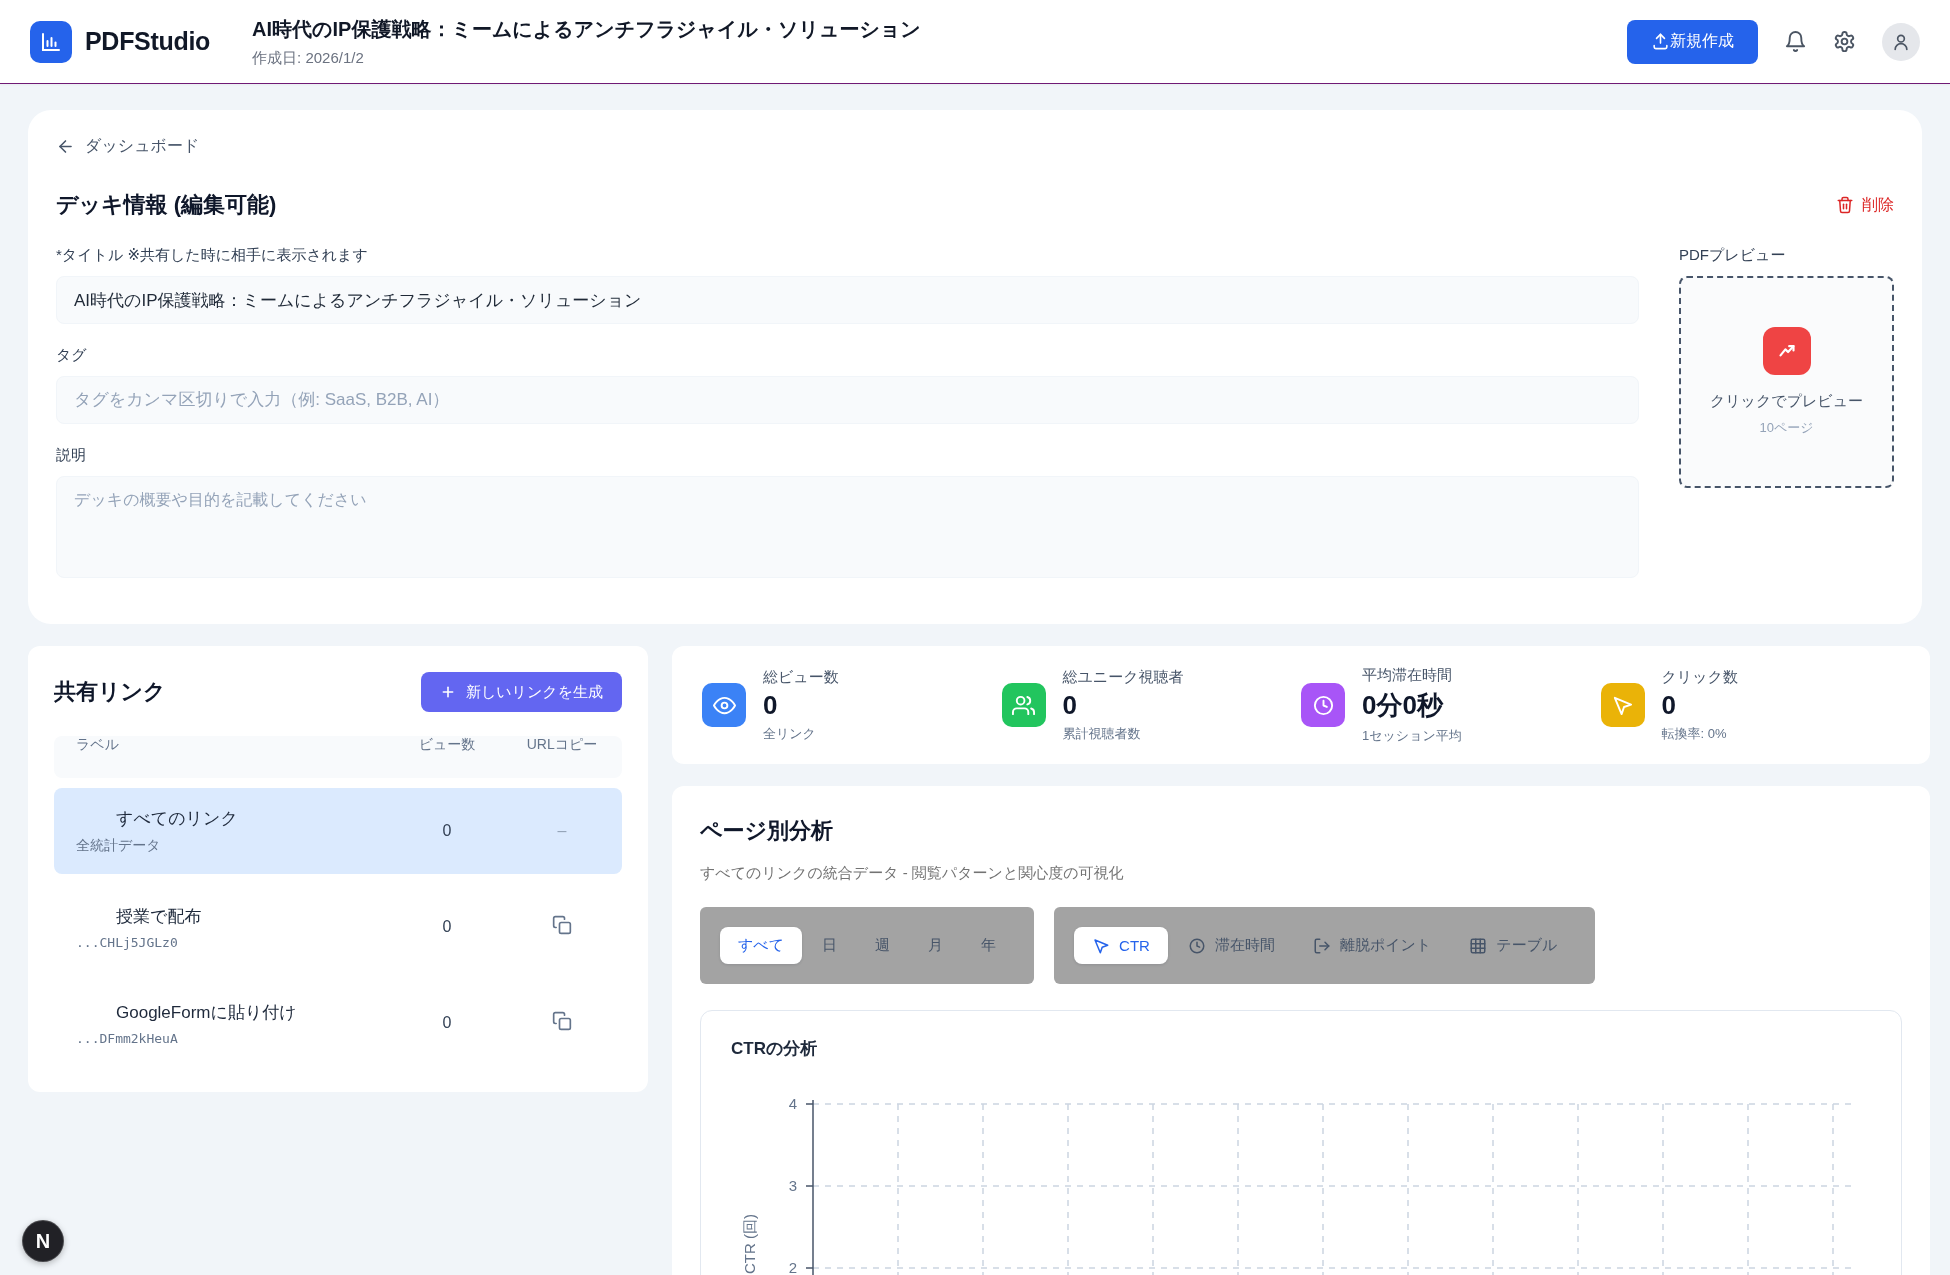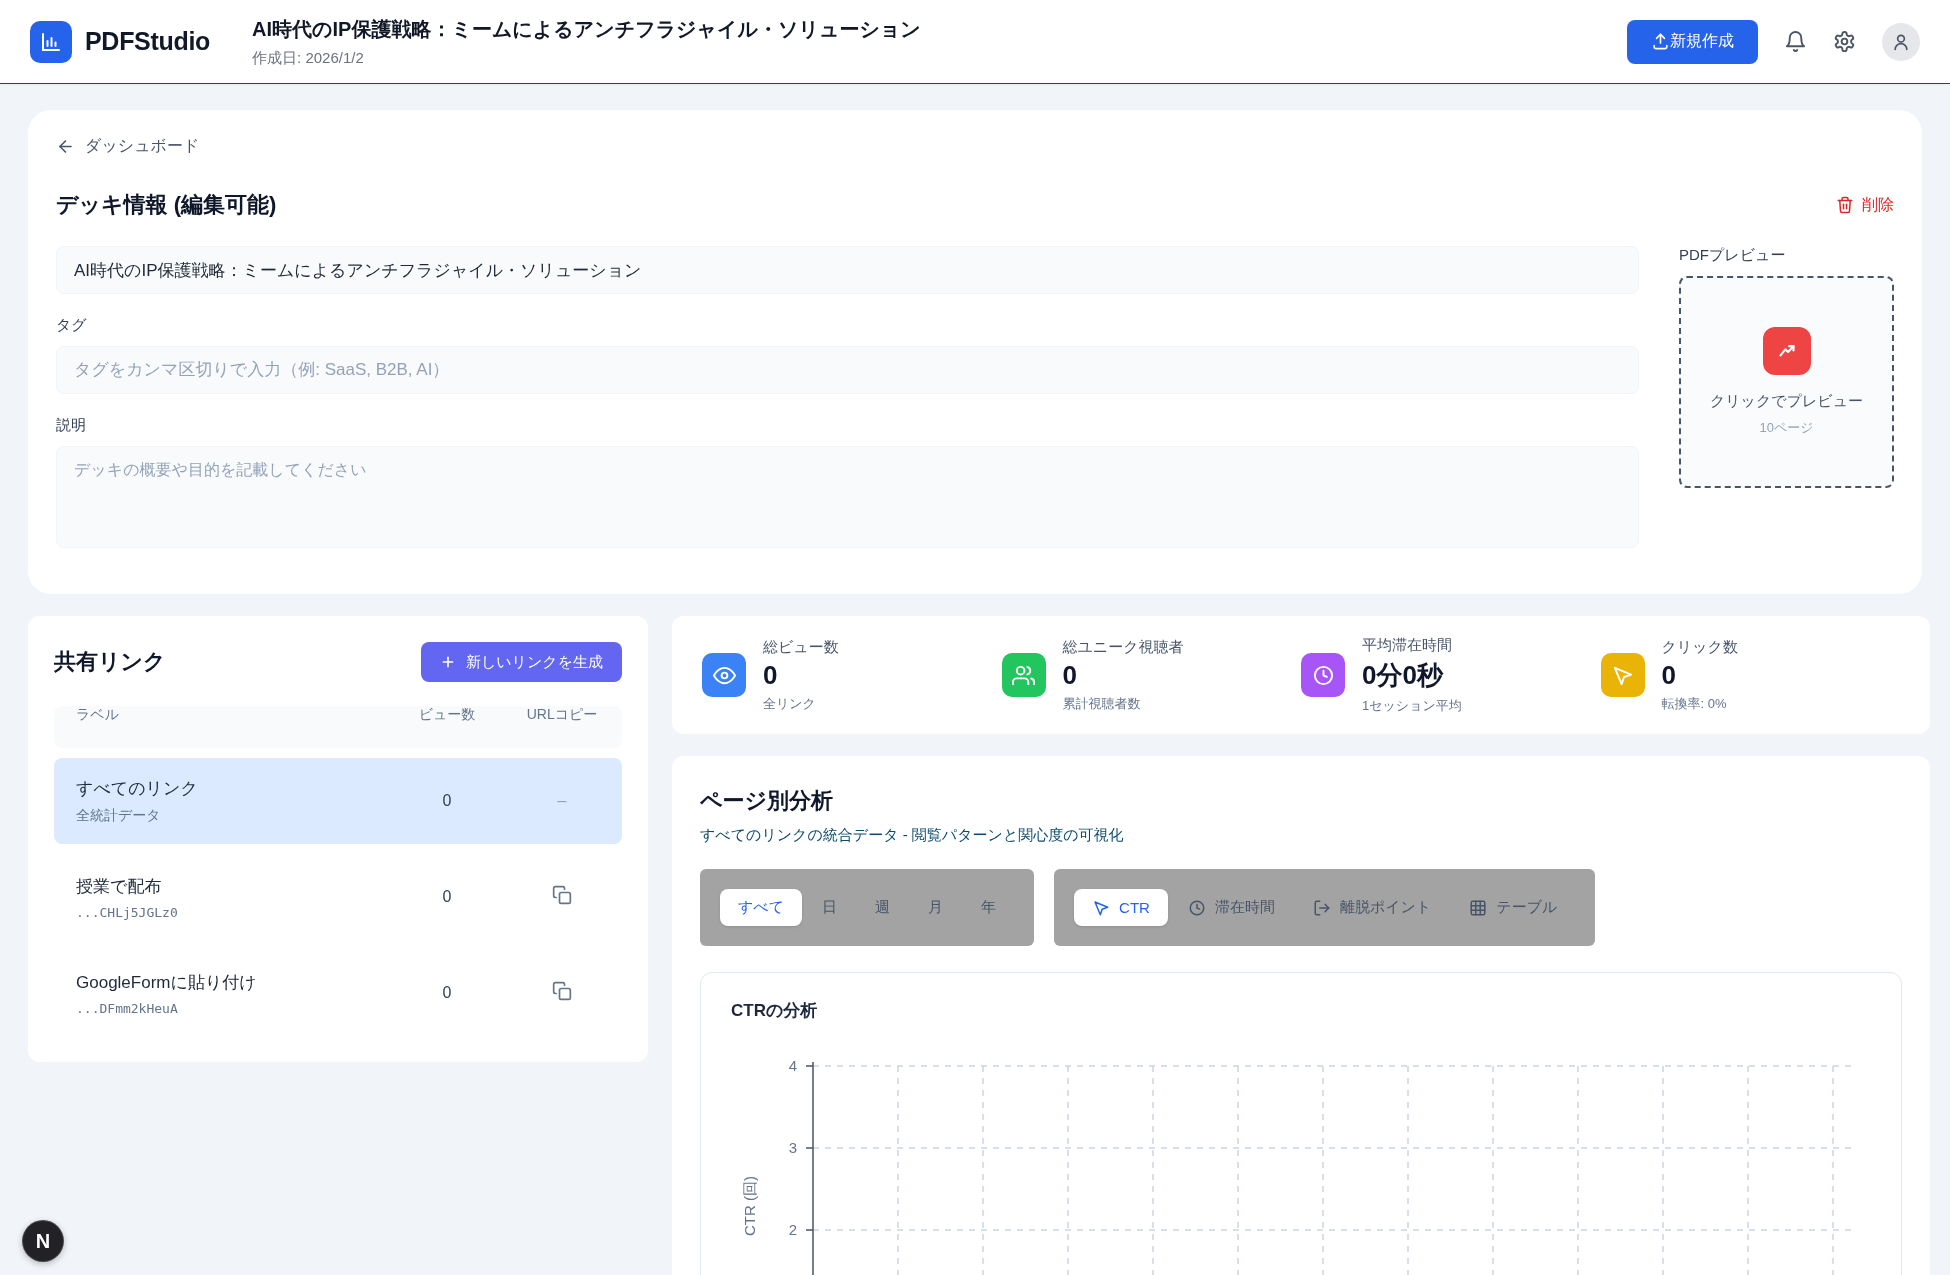--- a/index.html
+++ b/index.html
@@ -57,21 +57,21 @@
   .links-title { font-size:22px; font-weight:700; }
   .btn-generate { background:#6366f1; color:#fff; border:none; border-radius:8px; height:40px;
     padding:0 19px; font-size:15px; display:flex; align-items:center; gap:10px; cursor:pointer; font-family:inherit; }
   .links-table { margin-top:24px; }
   .thead { display:flex; align-items:flex-start; background:#f8fafc; border-radius:8px; height:42px; font-size:14px; color:#64748b; }
   .col-label { flex:1; padding-left:22px; text-align:left; }
   .col-views { width:110px; text-align:center; }
   .col-copy  { width:120px; text-align:center; }
   .trow { display:flex; align-items:center; min-height:86px; margin-top:10px; border-radius:8px; cursor:pointer; }
   .trow.selected { background:#dbeafe; }
-  .row-label { font-size:17px; color:#1e293b; }
+  .row-label { font-size:17px; color:#1e293b;margin-left:40px; }
   .row-sub { font-size:14px; color:#64748b; margin-top:7px; }
   .row-sub.mono { font-family:"DejaVu Sans Mono","Liberation Mono",monospace; font-size:13px; }
   .views-val { font-size:16px; color:#334155; }
   .copy-btn { background:none; border:none; cursor:pointer; }
   .copy-btn svg { width:20px; height:20px; stroke:#64748b; }
   .dash { color:#94a3b8; font-size:16px; }
 
   .right-col { flex:1; }
 
   
@@ -80,21 +80,21 @@
   .stat-icon { width:44px; height:44px; border-radius:10px; display:flex; align-items:center; justify-content:center; flex-shrink:0; }
   .stat-icon svg { width:23px; height:23px; stroke:#fff; }
   .c-blue{background:#3b82f6;} .c-green{background:#22c55e;} .c-purple{background:#a855f7;} .c-yellow{background:#eab308;}
   .stat-title { font-size:15px; color:#475569; }
   .stat-value { font-size:26px; font-weight:700; color:#0f172a; margin-top:3px; }
   .stat-sub { font-size:13px; color:#64748b; margin-top:4px; }
 
   
   .analytics-card { margin-top:22px; padding:30px 28px; height:570px; }
   .an-title { font-size:22px; font-weight:700; }
-  .an-sub { font-size:15px; color:#0c4a6e; margin-top:10px; }
+  .an-sub { font-size:15px; color:#737373; margin-top:18px; }
   .tabs-row { display:flex; gap:20px; margin-top:24px; }
   .seg { background:#a3a3a3; border-radius:6px; padding:20px; display:flex; gap:2px; }
   .seg-item { padding:9px 18px; font-size:15px; color:#475569; border-radius:8px; display:flex; align-items:center; gap:9px;
     background:none; border:none; cursor:pointer; font-family:inherit; }
   .seg-item.active { background:#fff; color:#2563eb; box-shadow:0 1px 3px rgba(15,23,42,.12); }
   .seg-item svg { width:18px; height:18px; stroke:#475569; }
   .seg-item.active svg { stroke:#2563eb; }
 
   .chart-box { margin-top:26px; border:1px solid #e2e8f0; border-radius:12px; padding:26px 30px; height:430px; }
   .chart-title { font-size:17px; font-weight:600; color:#1e293b; }
@@ -175,20 +175,21 @@
           <path d="M10 11v6"></path>
             <path d="M14 11v6"></path>
             <path d="M8 6V4a2 2 0 0 1 2-2h4a2 2 0 0 1 2 2v2"></path>
         </svg>
         <span>削除</span>
       </button>
     </div>
 
     <div class="deck-body">
       <div class="form-col">
+        <div class="field-label">*タイトル ※共有した時に相手に表示されます</div>
         <input class="text-input" type="text" value="AI時代のIP保護戦略：ミームによるアンチフラジャイル・ソリューション" style="">
 
         <div class="field">
           <div class="field-label">タグ</div>
           <input class="text-input" type="text" placeholder="タグをカンマ区切りで入力（例: SaaS, B2B, AI）" style="">
         </div>
 
         <div class="field">
           <div class="field-label">説明</div>
           <textarea class="text-input" placeholder="デッキの概要や目的を記載してください" style=""></textarea>

